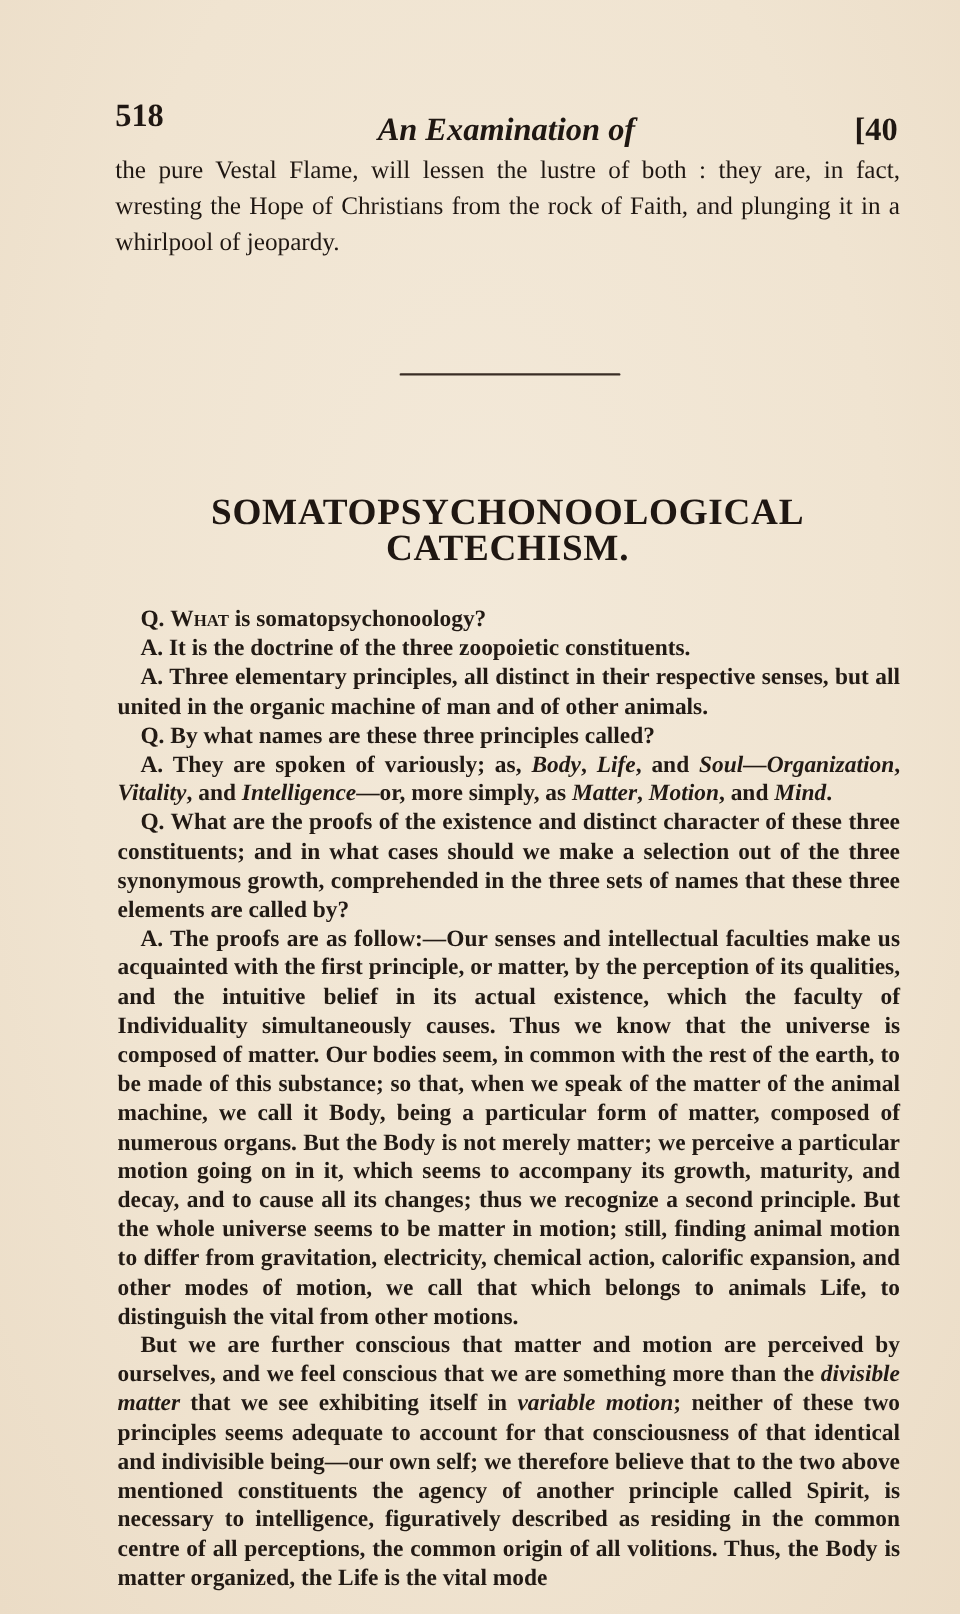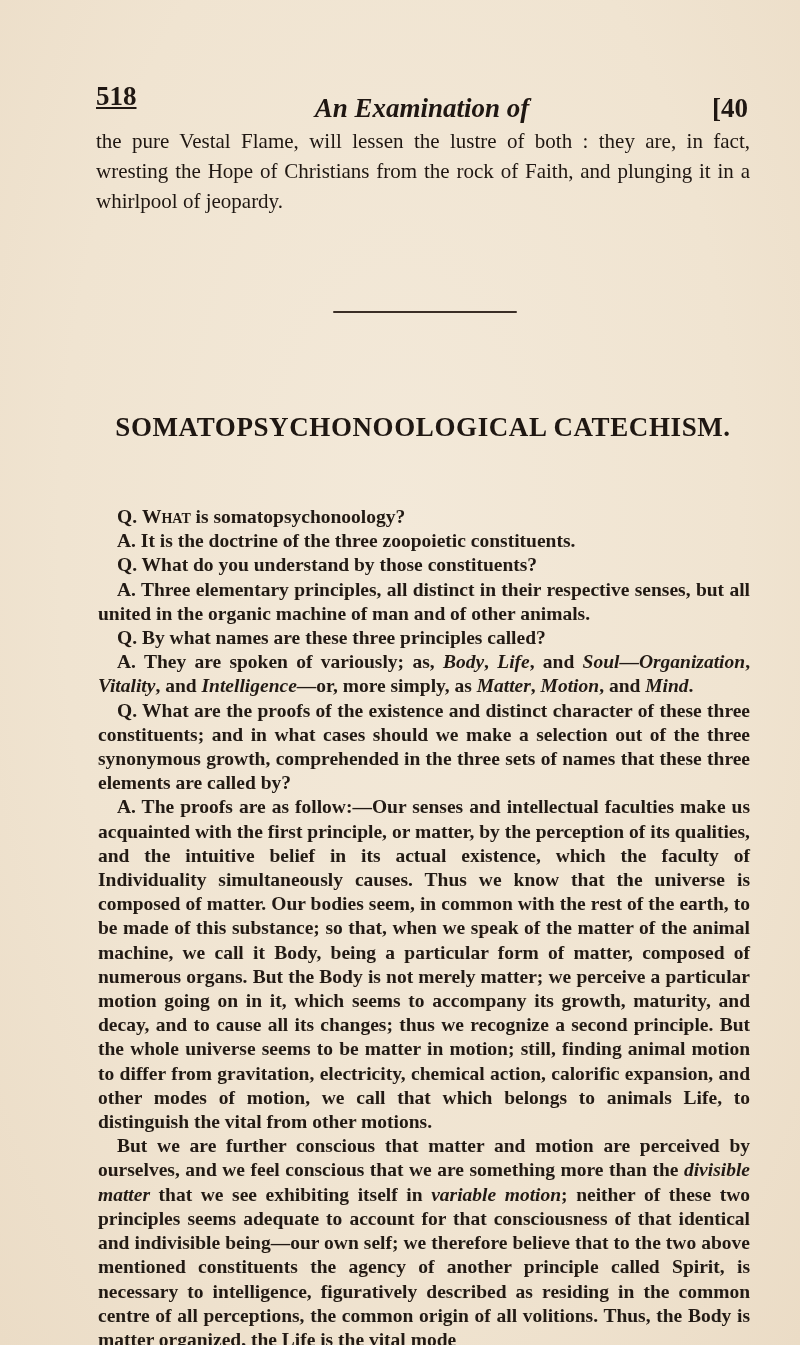--- a/index.html
+++ b/index.html
@@ -29,21 +29,20 @@
       height: 40px;
       font-family: "Liberation Serif", serif;
       font-size: 27px;
       line-height: 40px;
     }
     .running-head .page-no {
       position: absolute;
       left: 0;
       top: 0;
       font-weight: bold;
-      text-decoration: underline;
     }
     .running-head .title {
       position: absolute;
       left: 0; right: 0;
       top: 12px;
       text-align: center;
       font-style: italic;
       font-weight: bold;
     }
     .running-head .chapter {
@@ -72,21 +71,21 @@
       background: #3a2e26;
       border-radius: 1px;
     }
     .heading {
       position: absolute;
       top: 412px;
       left: 96px;
       width: 654px;
       text-align: center;
       font-family: "Liberation Serif", serif;
-      font-size: 27px;
+      font-size: 31px;
       font-weight: bold;
       letter-spacing: 0.6px;
       line-height: 30px;
     }
     .body-text {
       position: absolute;
       top: 505px;
       left: 98px;
       width: 652px;
       font-family: "Liberation Serif", serif;
@@ -120,21 +119,20 @@
 
   <div class="intro">the pure Vestal Flame, will lessen the lustre of both : they are, in fact, wresting the Hope of Christians from the rock of Faith, and plunging it in a whirlpool of jeopardy.</div>
 
   <div class="rule"></div>
 
   <div class="heading">SOMATOPSYCHONOOLOGICAL CATECHISM.</div>
 
   <div class="body-text">
     <p><span>Q. </span><span class="sc">What</span><span> is somatopsychonoology?</span></p>
     <p>A. It is the doctrine of the three zoopoietic constituents.</p>
-    <p>Q. What do you understand by those constituents?</p>
     <p>A. Three elementary principles, all distinct in their respective senses, but all united in the organic machine of man and of other animals.</p>
     <p>Q. By what names are these three principles called?</p>
     <p><span>A. They are spoken of variously; as, </span><span class="it">Body</span><span>, </span><span class="it">Life</span><span>, and </span><span class="it">Soul—Organization</span><span>, </span><span class="it">Vitality</span><span>, and </span><span class="it">Intelligence</span><span>—or, more simply, as </span><span class="it">Matter</span><span>, </span><span class="it">Motion</span><span>, and </span><span class="it">Mind</span><span>.</span></p>
     <p>Q. What are the proofs of the existence and distinct character of these three constituents; and in what cases should we make a selection out of the three synonymous growth, comprehended in the three sets of names that these three elements are called by?</p>
     <p>A. The proofs are as follow:—Our senses and intellectual faculties make us acquainted with the first principle, or matter, by the perception of its qualities, and the intuitive belief in its actual existence, which the faculty of Individuality simultaneously causes. Thus we know that the universe is composed of matter. Our bodies seem, in common with the rest of the earth, to be made of this substance; so that, when we speak of the matter of the animal machine, we call it Body, being a particular form of matter, composed of numerous organs. But the Body is not merely matter; we perceive a particular motion going on in it, which seems to accompany its growth, maturity, and decay, and to cause all its changes; thus we recognize a second principle. But the whole universe seems to be matter in motion; still, finding animal motion to differ from gravitation, electricity, chemical action, calorific expansion, and other modes of motion, we call that which belongs to animals Life, to distinguish the vital from other motions.</p>
     <p><span>But we are further conscious that matter and motion are perceived by ourselves, and we feel conscious that we are something more than the </span><span class="it">divisible matter</span><span> that we see exhibiting itself in </span><span class="it">variable motion</span><span>; neither of these two principles seems adequate to account for that consciousness of that identical and indivisible being—our own self; we therefore believe that to the two above mentioned constituents the agency of another principle called Spirit, is necessary to intelligence, figuratively described as residing in the common centre of all perceptions, the common origin of all volitions. Thus, the Body is matter organized, the Life is the vital mode</span></p>
   </div>
 
 </div>
 

